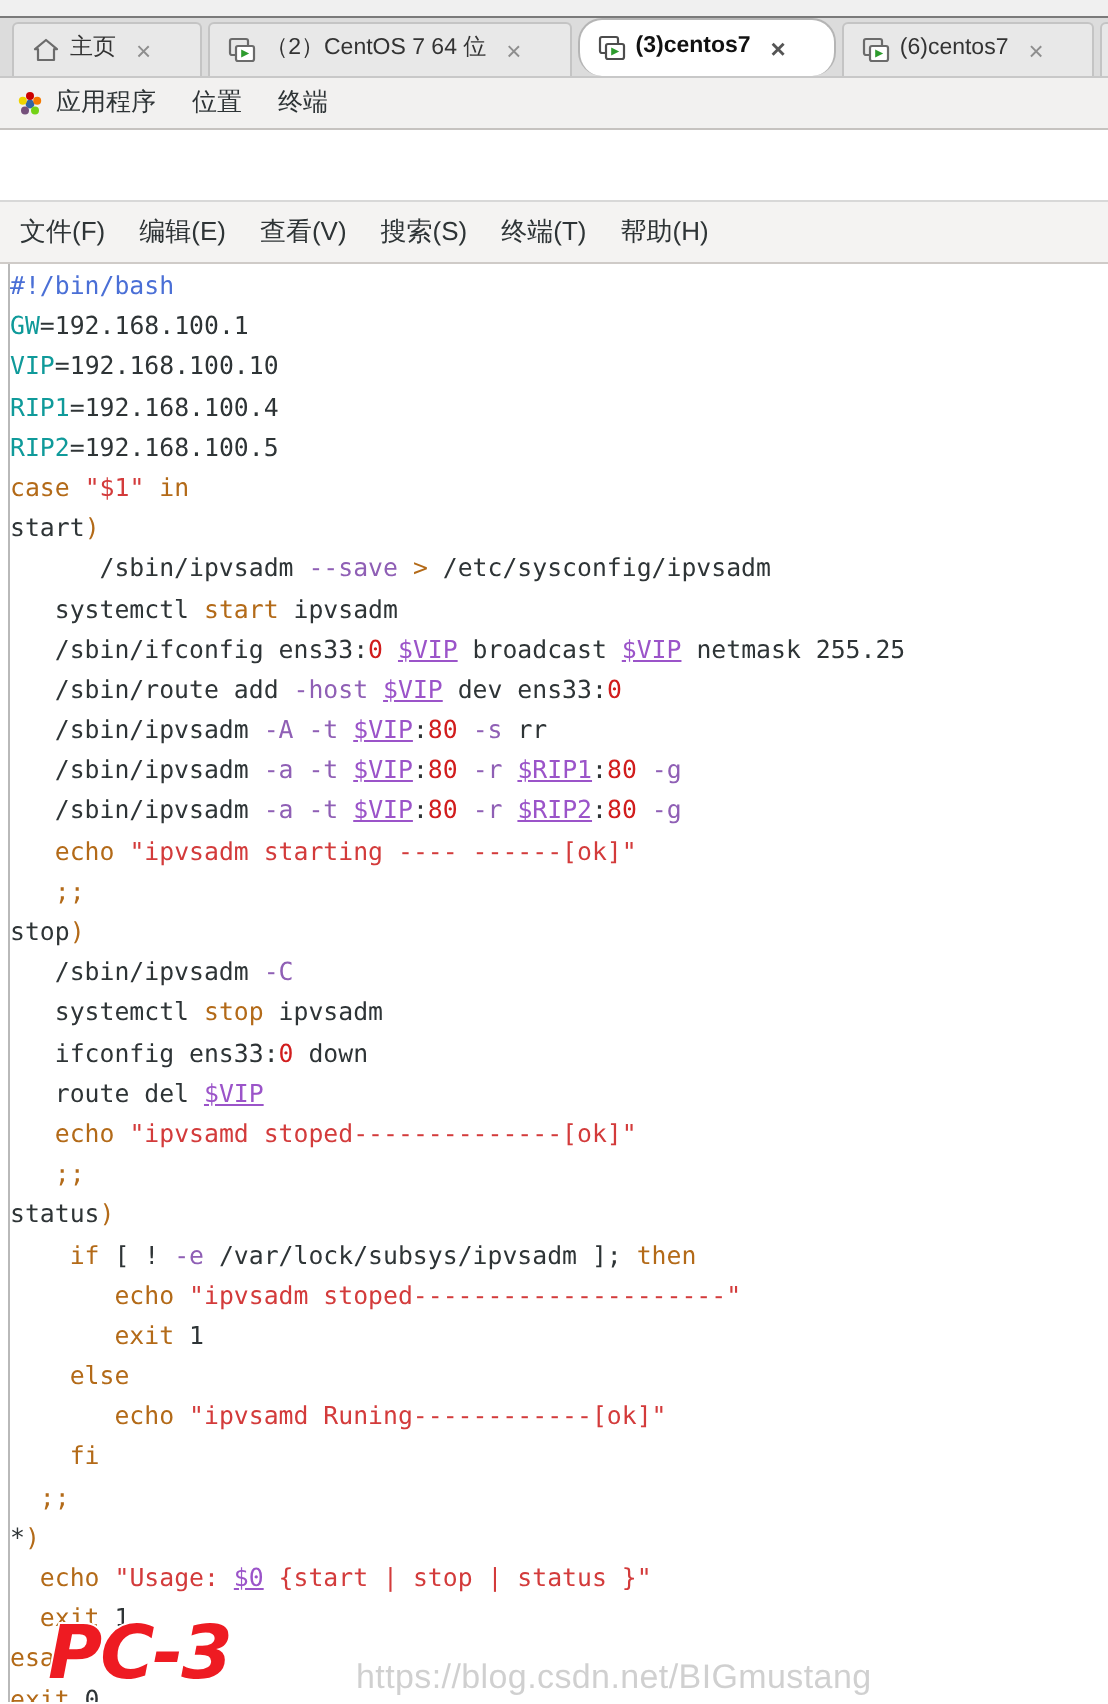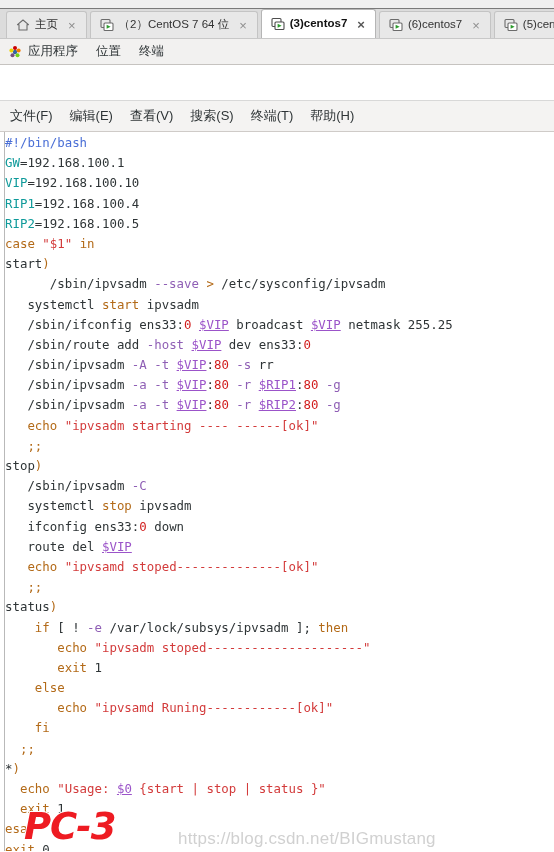--- a/index.html
+++ b/index.html
@@ -36,38 +36,39 @@
     padding-left: 6px;
     box-sizing: border-box;
     position: relative;
     border-bottom: 1px solid #c8c8c8;
   }
   .tab {
     height: 27px;
     display: flex;
     align-items: center;
     gap: 5px;
-    padding: 0 10px 0 9px;
+    padding: 0 24px 0 9px;
     background: #e8e8e8;
     border: 1px solid #c4c4c4;
     border-bottom: none;
     border-radius: 3px 3px 0 0;
     margin-right: 3px;
     font-size: 11.5px;
     color: #333;
     white-space: nowrap;
     box-sizing: border-box;
     flex: 0 0 auto;
   }
   .tab.active {
     background: #ffffff;
     border-color: #b5b5b5;
     font-weight: bold;
     color: #111;
     height: 29px;
+    border-radius: 12px;
   }
   .tab .tlabel { line-height: 1; }
   .tab .tclose {
     font-size: 13px;
     color: #8e8e8e;
     margin-left: 5px;
     line-height: 1;
   }
   .tab.active .tclose { color: #555; }
 

